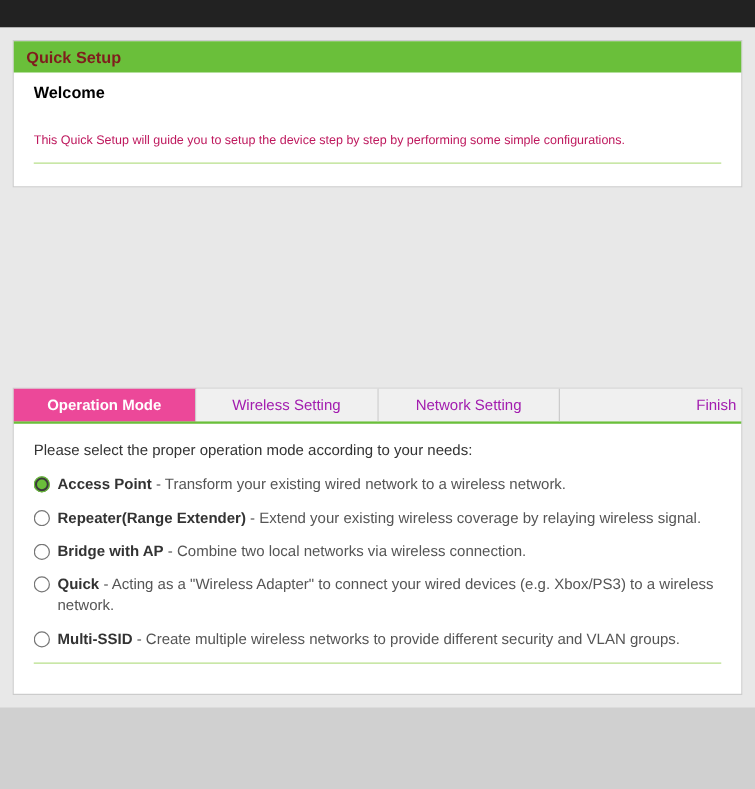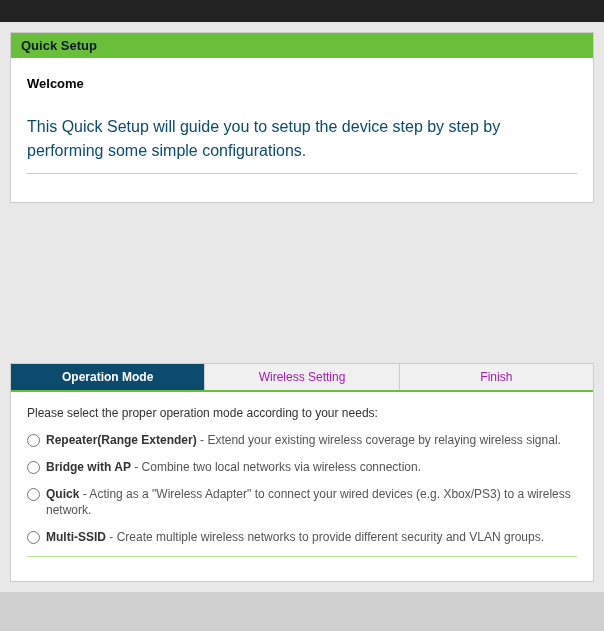--- a/index.html
+++ b/index.html
@@ -28,39 +28,39 @@
       gap: 10px;
     }
 
     .panel {
       background: #fff;
       border: 1px solid #ccc;
     }
 
     .panel-header {
       background: #6abf3a;
-      color: #0f172a;
+      color: #7f1d1d;
       font-weight: bold;
       font-size: 13px;
       padding: 5px 10px;
     }
 
     .panel-body {
-      padding: 18px 16px;
+      padding: 8px 16px;
     }
 
     .welcome-title {
       font-weight: bold;
       margin-bottom: 8px;
       font-size: 13px;
     }
 
     .welcome-text {
-      font-size: 16px;
-      color: #0c4a6e;
+      font-size: 10px;
+      color: #be185d;
       margin-bottom: 6px;
       line-height: 1.5;
       margin-top: 24px;
     }
 
     .divider {
       border: none;
       border-top: 1px solid #b8e08a;
       margin: 10px 0;
     }
@@ -92,24 +92,25 @@
       text-align: center;
       padding: 6px 4px;
       font-size: 12px;
       color: #a21caf;
       border-right: 1px solid #ccc;
       background: #f0f0f0;
     }
 
     .step:last-child {
       border-right: none;
+      text-align: right;
     }
 
     .step.active {
-      background: #0c4a6e;
+      background: #ec4899;
       color: #fff;
       font-weight: bold;
     }
 
     .operation-body {
       padding: 14px 16px;
     }
 
     .select-label {
       font-size: 12px;
@@ -163,26 +164,34 @@
     </div>
   </div>
 
   <div class="spacer"></div>
 
   <div class="panel">
 
     <div class="steps-bar">
       <div class="step active">Operation Mode</div>
       <div class="step">Wireless Setting</div>
+      <div class="step">Network Setting</div>
       <div class="step">Finish</div>
     </div>
 
     <div class="operation-body">
       <div class="select-label">Please select the proper operation mode according to your needs:</div>
 
+      <div class="radio-option">
+        <input type="radio" name="opmode" id="opt-ap" checked="" style="">
+        <label for="opt-ap">
+          <span class="option-title">Access Point</span>
+          <span class="option-desc"> - Transform your existing wired network to a wireless network.</span>
+        </label>
+      </div>
 
       <div class="radio-option">
         <input type="radio" name="opmode" id="opt-repeater" style="">
         <label for="opt-repeater">
           <span class="option-title">Repeater(Range Extender)</span>
           <span class="option-desc"> - Extend your existing wireless coverage by relaying wireless signal.</span>
         </label>
       </div>
 
       <div class="radio-option">

